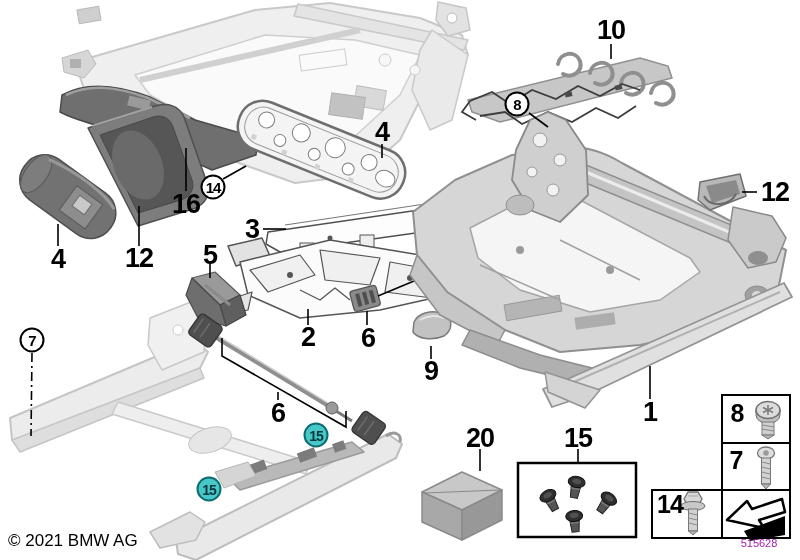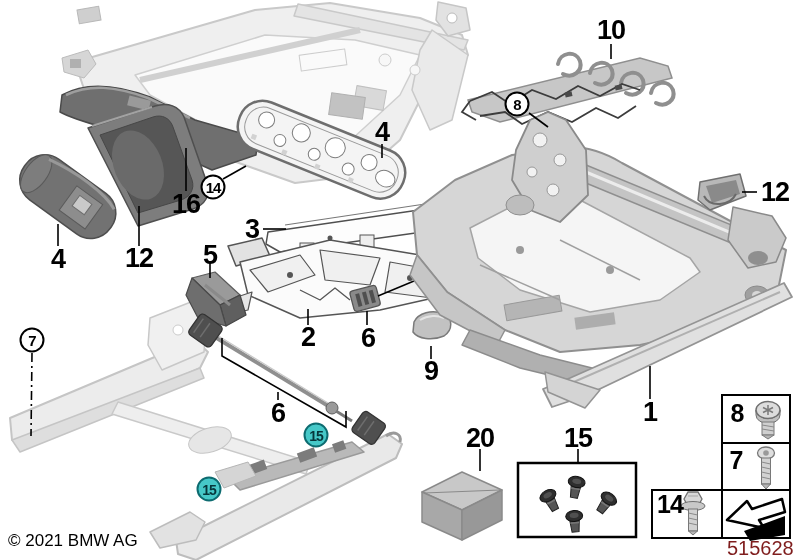--- a/index.html
+++ b/index.html
@@ -13,21 +13,21 @@
         display:flex;align-items:center;justify-content:center;
         font-weight:bold;font-size:15px;color:#000;line-height:1;letter-spacing:-1px;}
   .teal{position:absolute;width:25px;height:25px;transform:translate(-50%,-50%);
         border:2px solid #0d6b70;border-radius:50%;background:#46c8c8;box-sizing:border-box;
         display:flex;align-items:center;justify-content:center;
         font-weight:bold;font-size:14px;color:#06363b;line-height:1;letter-spacing:-1px;cursor:pointer;}
   .legend-num{position:absolute;transform:translate(-50%,-50%);font-weight:bold;font-size:25px;
               color:#000;line-height:1;letter-spacing:-1px;}
   .footer-copyright{position:absolute;left:8px;top:531px;font-size:17px;color:#000;text-align:center;}
   .footer-number{position:absolute;left:727px;top:537px;width:64px;text-align:center;
-                 font-size:20px;color:#7f1d1d;}
+                 font-size:11px;color:#a21caf;}
 </style>
 </head>
 <body>
 
 <div class="stage">
 
 <svg width="800" height="560" viewBox="0 0 800 560">
 
   <g stroke-linejoin="round">
     <path d="M75,62 L255,10 L330,3 L420,18 L462,35 L468,55 L430,80 L400,140 L360,175 L295,183 L225,158 L140,118 L85,92 Z" fill="#efefef" stroke="#c9c9c9" stroke-width="2"></path>

